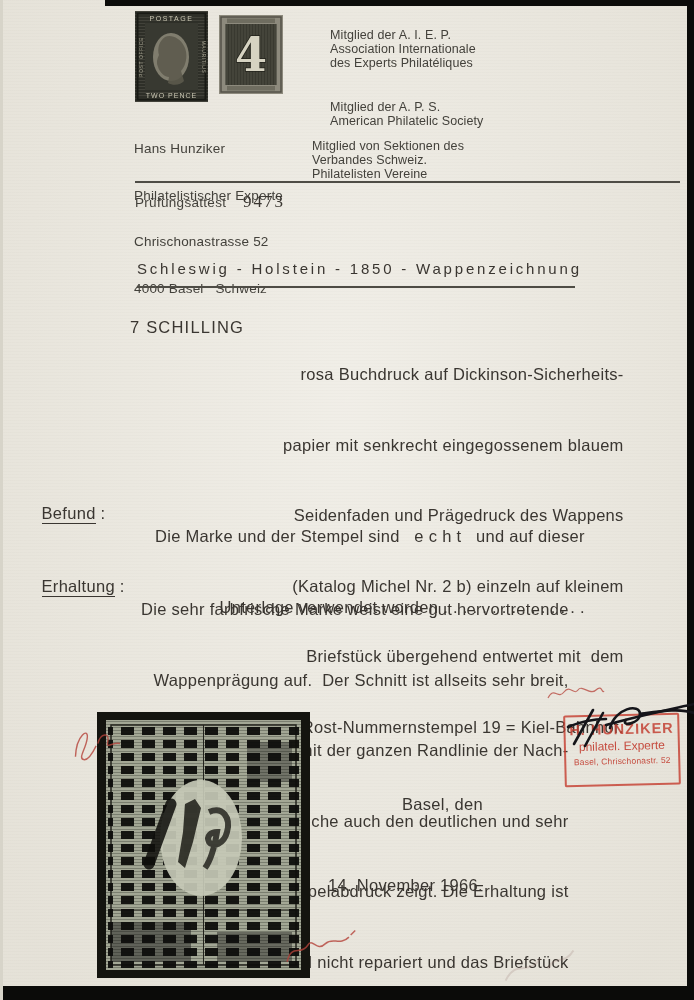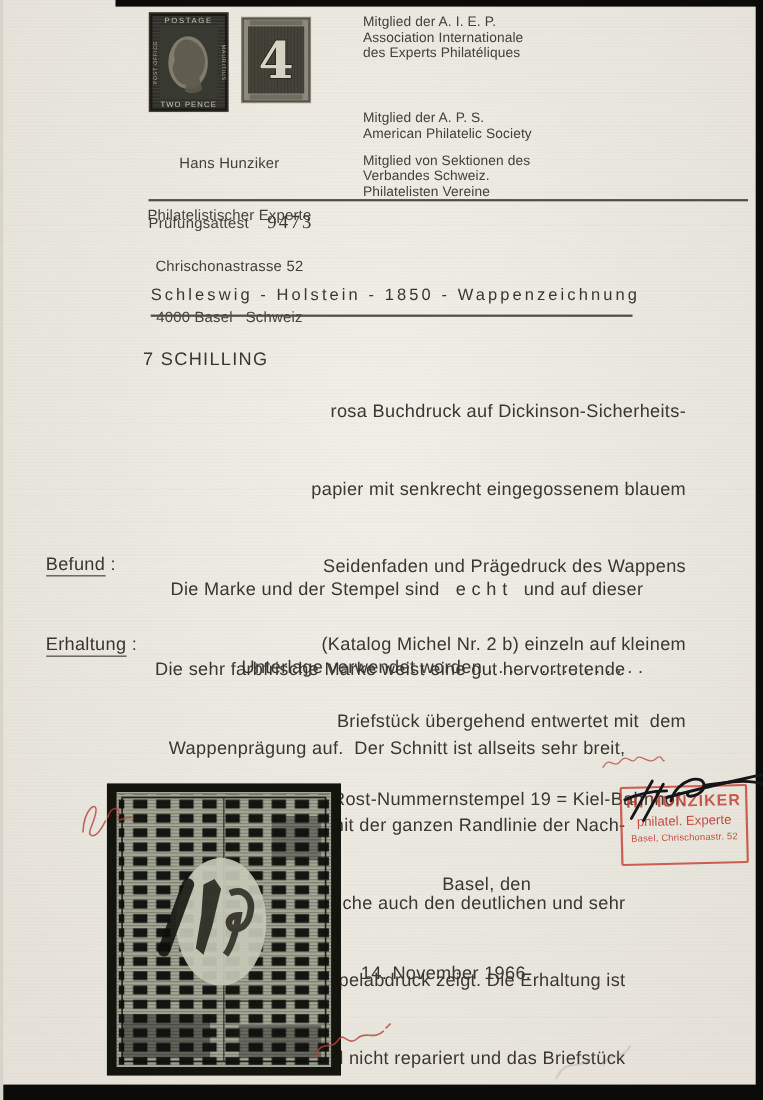--- a/index.html
+++ b/index.html
@@ -73,37 +73,37 @@
       <rect width="64" height="79" fill="#8d8a7d"></rect>
       <rect x="2" y="2" width="60" height="75" fill="none" stroke="#545248" stroke-width="1.5"></rect>
       <rect x="6.5" y="9" width="51" height="61" fill="#44443a"></rect>
       <rect x="6.5" y="9" width="51" height="61" fill="url(#hatchR)"></rect>
       <rect x="8" y="3.5" width="48" height="4.5" fill="#6f6d60"></rect>
       <rect x="8" y="71" width="48" height="4.5" fill="#6f6d60"></rect>
       <text x="32" y="56" font-size="46" font-weight="bold" text-anchor="middle" fill="#d6d3c2" stroke="#22221b" stroke-width="1.5" paint-order="stroke" style="font-family:'DejaVu Serif',serif;">4</text>
     </svg>
   </div>
 
-  <div class="abs print addr" style="left:134px;top:110px;text-align:center;">
+  <div class="abs print addr" style="left:134px;top:110px;">
     <div>Hans Hunziker</div>
     <div>Philatelistischer Experte</div>
     <div>Chrischonastrasse 52</div>
     <div>4000 Basel   Schweiz</div>
   </div>
 
-  <div class="abs print member" style="left:330px;top:13px;">
+  <div class="abs print member" style="left:330px;top:28px;">
     <div>Mitglied der A. I. E. P.</div>
     <div>Association Internationale</div>
     <div>des Experts Philatéliques</div>
   </div>
   <div class="abs print member" style="left:330px;top:80px;margin-top:20px;">
     <div>Mitglied der A. P. S.</div>
     <div>American Philatelic Society</div>
   </div>
-  <div class="abs print member" style="left:330px;top:139px;">
+  <div class="abs print member" style="left:312px;top:139px;">
     <div>Mitglied von Sektionen des</div>
     <div>Verbandes Schweiz.</div>
     <div>Philatelisten Vereine</div>
   </div>
 
   <div class="abs rule" style="left:135px;top:181px;width:545px;"></div>
 
   <div class="abs attest-label" style="left:135px;top:195px;">Prüfungsattest</div>
   <div class="abs attest-num" style="left:243px;top:192px;">9473</div>
 

